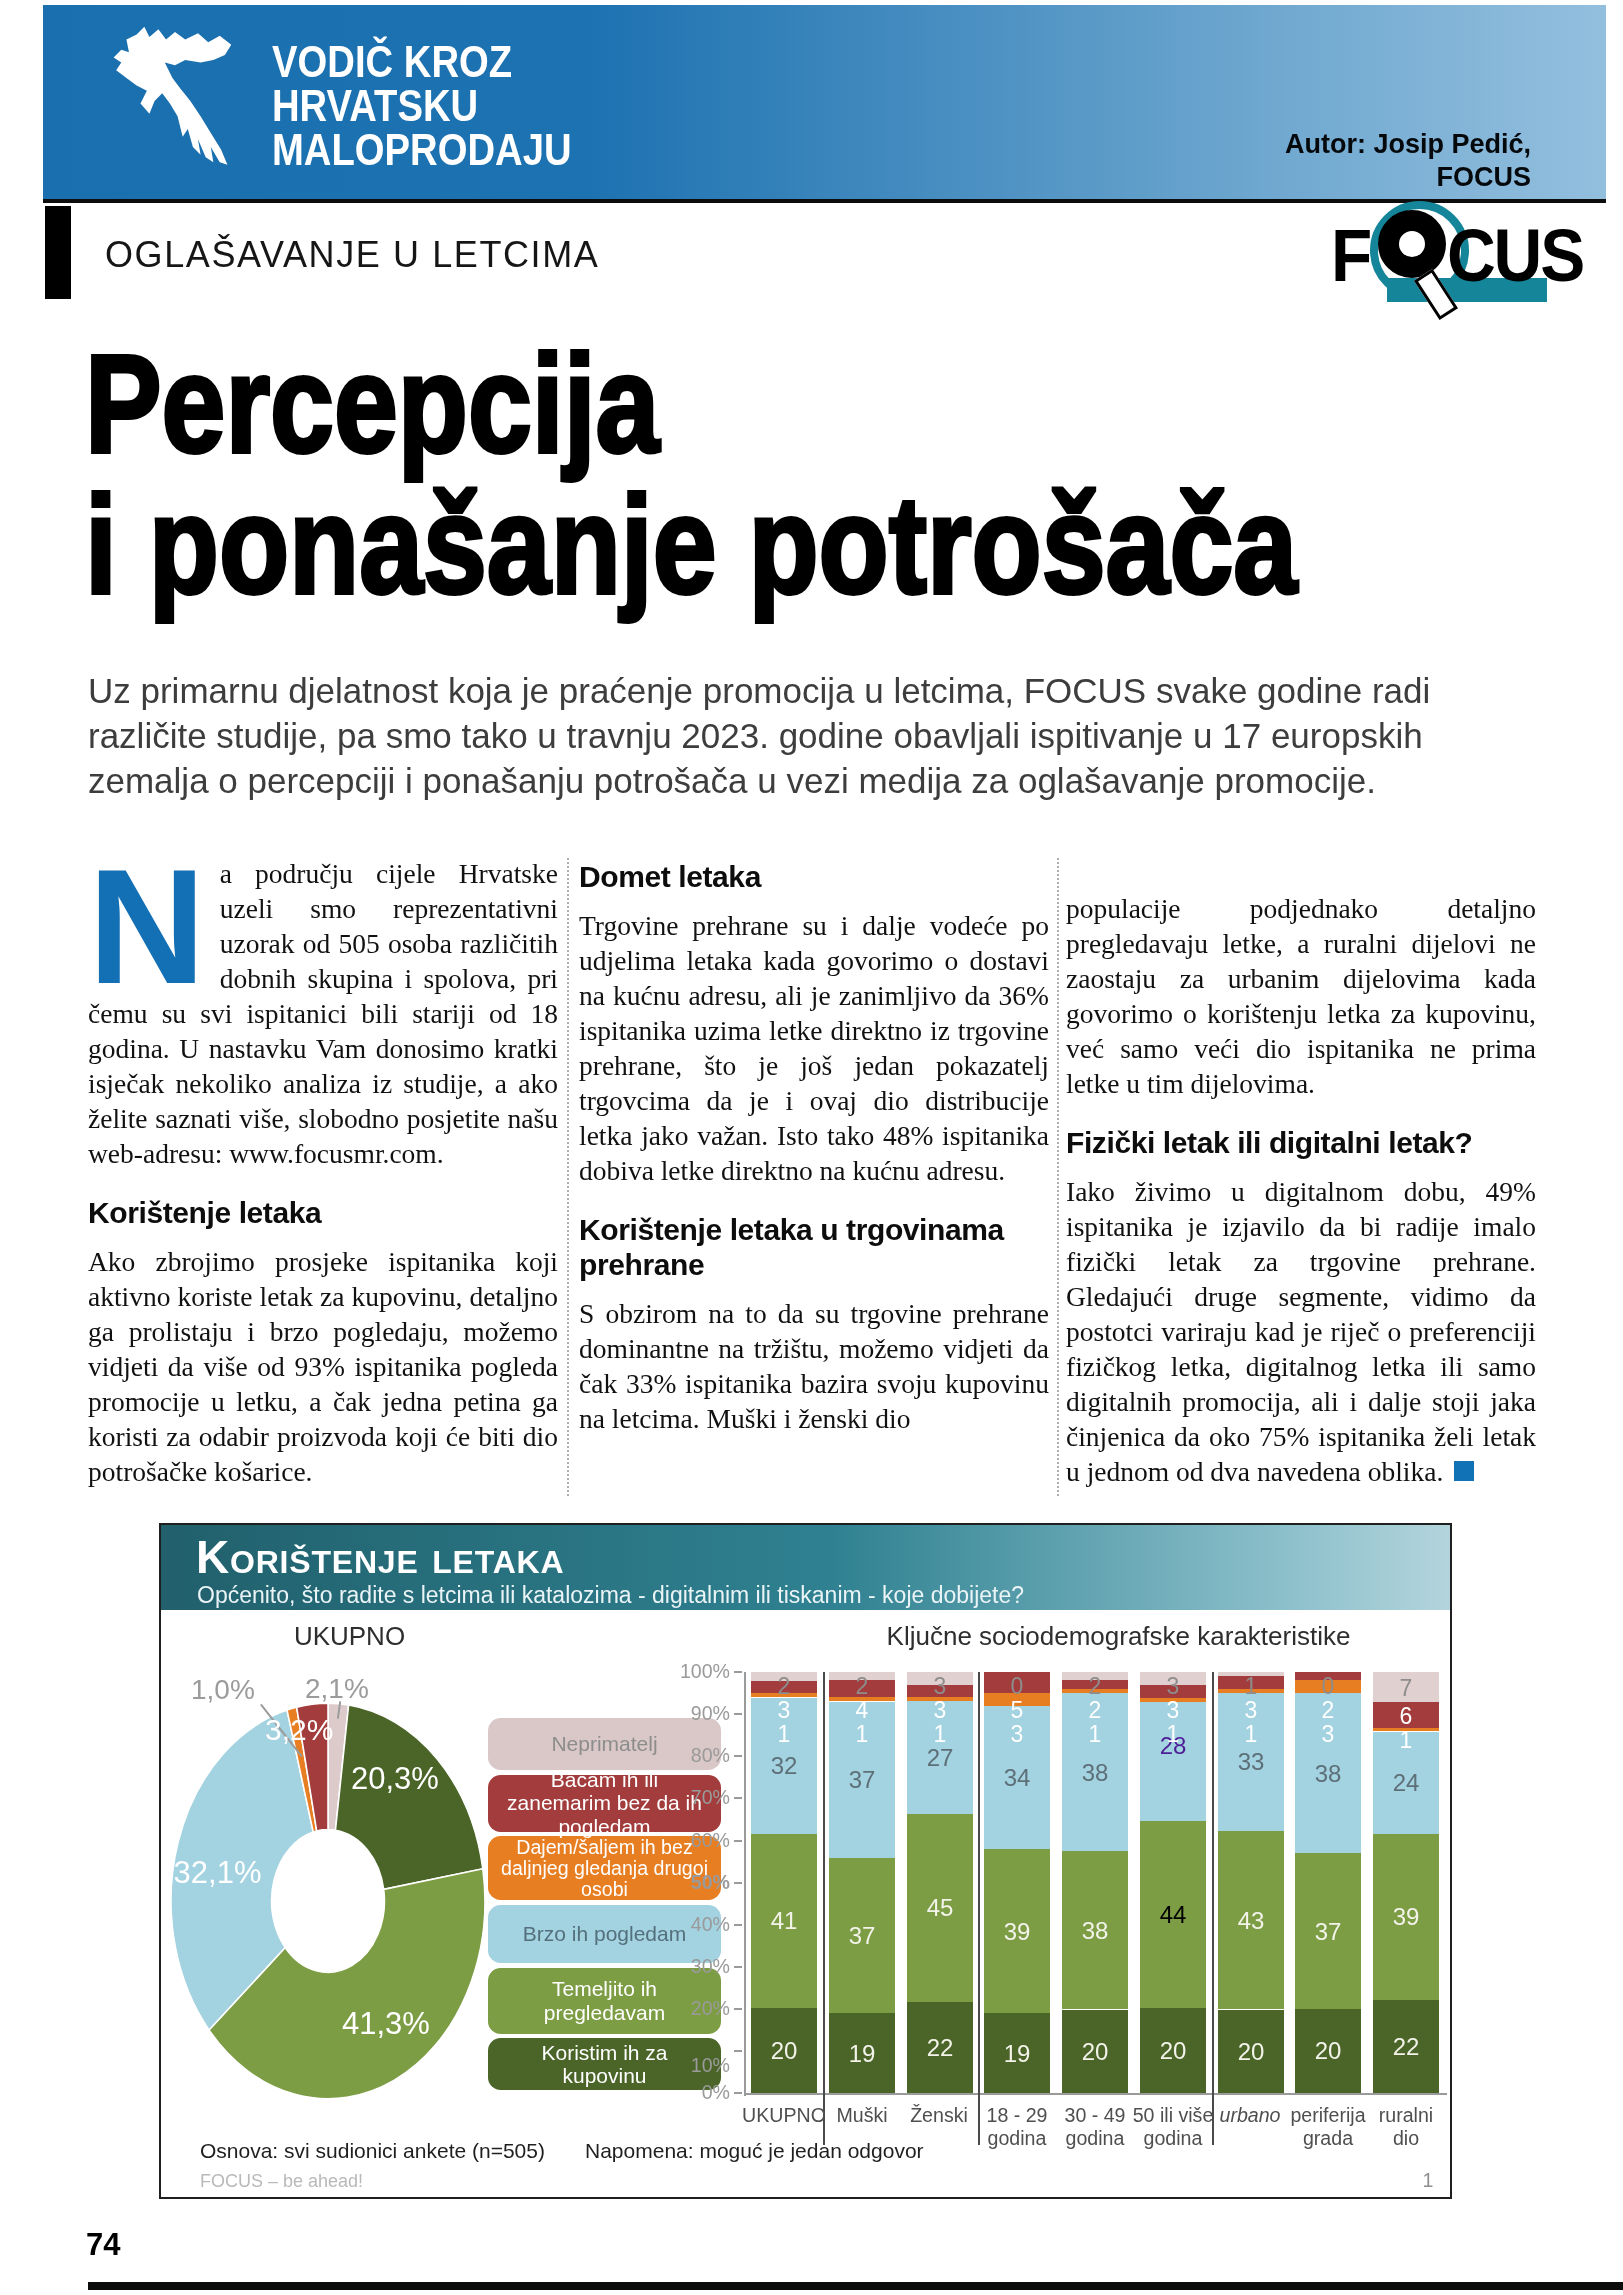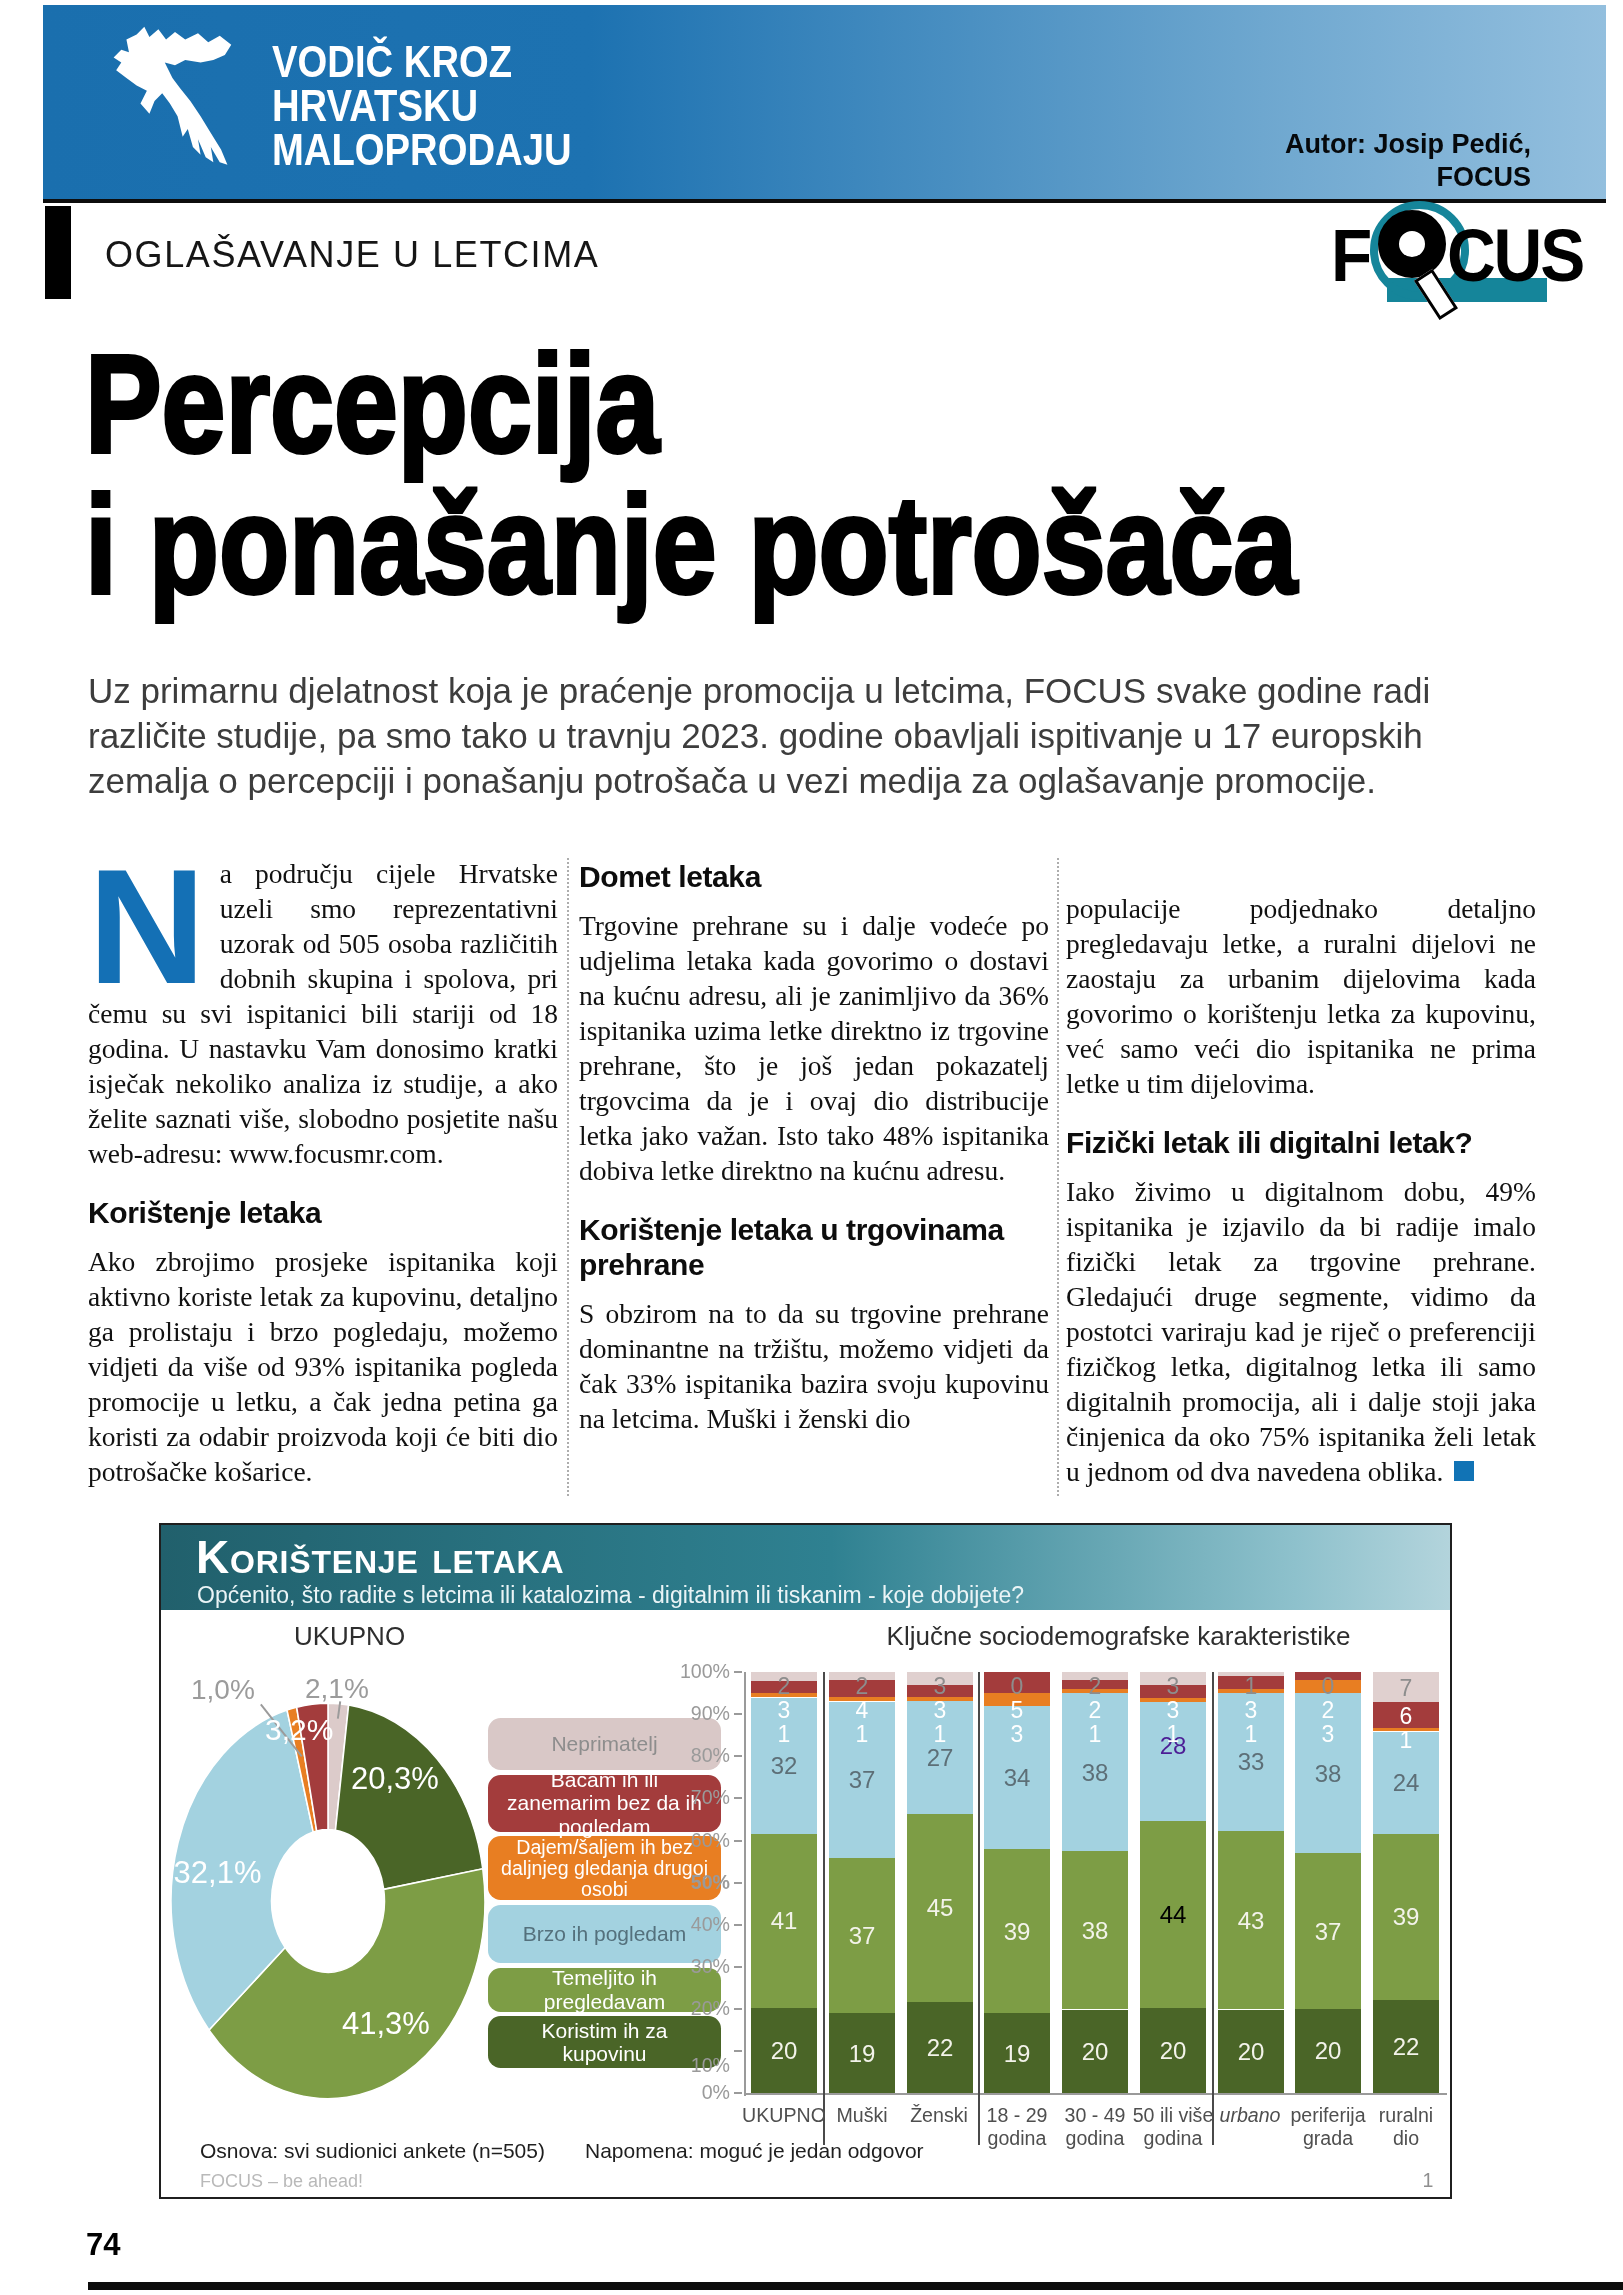--- a/index.html
+++ b/index.html
@@ -184,21 +184,21 @@
   <div class="dl dl-32">32,1%</div>
   <div class="dl dl-3">3,2%</div>
   <div class="dl grey dl-1">1,0%</div>
   <div class="dl grey dl-2">2,1%</div>
 
   <div id="legend">
       <div class="leg" style="height: 52px; background: rgb(217, 200, 199); color: rgb(141, 141, 141);">Neprimatelj</div>
       <div class="leg" style="height: 57px; background: rgb(163, 60, 60); color: rgb(255, 255, 255);">Bacam ih ili zanemarim bez da ih pogledam</div>
       <div class="leg tall" style="height: 64px; background: rgb(232, 126, 34); color: rgb(255, 255, 255);">Dajem/šaljem ih bez daljnjeg gledanja drugoj osobi</div>
       <div class="leg" style="height: 58px; background: rgb(163, 210, 224); color: rgb(84, 112, 124);">Brzo ih pogledam</div>
-      <div class="leg" style="height: 44px; background: rgb(125, 157, 69); color: rgb(255, 255, 255);">Temeljito ih pregledavam</div>
+      <div class="leg" style="height: 66px; background: rgb(125, 157, 69); color: rgb(255, 255, 255);">Temeljito ih pregledavam</div>
       <div class="leg" style="height: 52px; background: rgb(74, 101, 39); color: rgb(255, 255, 255);">Koristim ih za kupovinu</div>
     </div>
   <div id="plot">
     <div class="axisv"></div>
     <div class="axish"></div>
   <div class="ytick" style="top: 409px;">0%</div>
       <div class="ydash" style="top: 420px;"></div>
       <div class="ytick" style="top: 382px;">10%</div>
       <div class="ydash" style="top: 378px;"></div>
       <div class="ytick" style="top: 325px;">20%</div>

